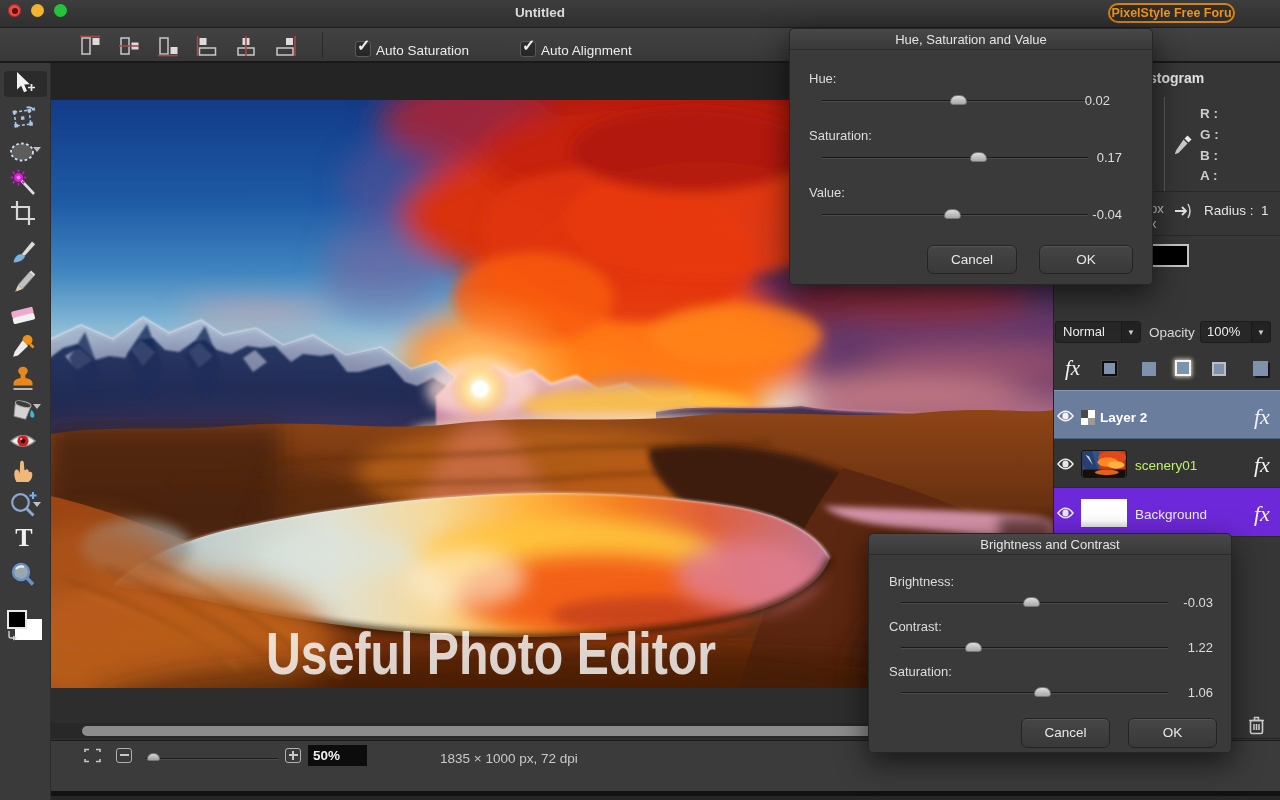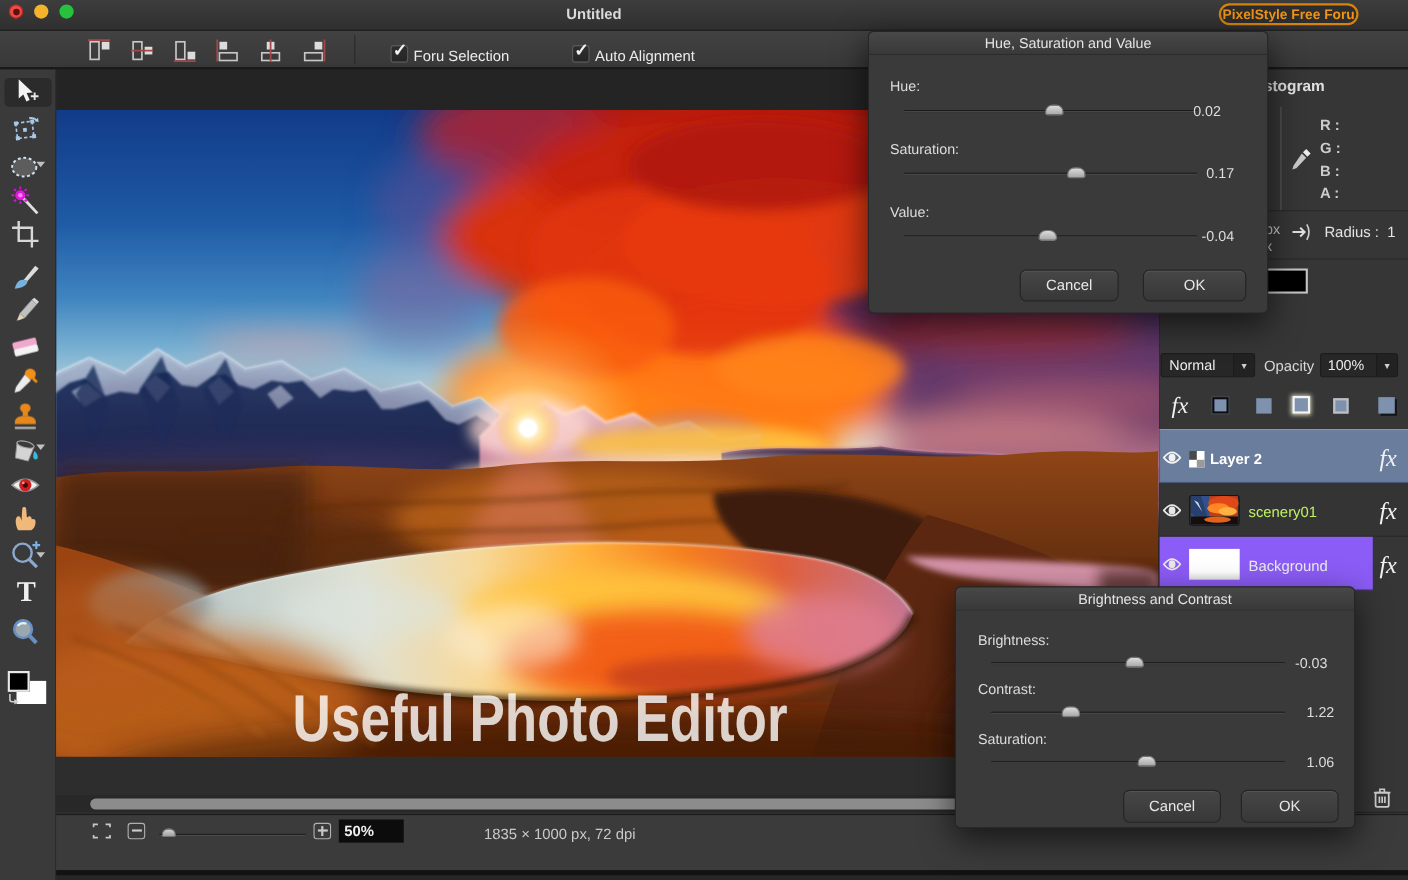--- a/index.html
+++ b/index.html
@@ -56,21 +56,21 @@
       <path d="M11 1 V21" stroke="#a34848" stroke-width="1.6"></path>
     </svg>
   <svg class="abs" style="left:275px;top:7px" width="22" height="22" viewBox="0 0 22 22">
       <rect x="11" y="3" width="7" height="7" fill="#dcdcdc"></rect>
       <rect x="2" y="13" width="16" height="7" fill="none" stroke="#c8c8c8" stroke-width="1.5"></rect>
       <path d="M20 1 V21" stroke="#a34848" stroke-width="1.6"></path>
     </svg>
 
   <div class="abs" style="left:355px;top:13px;width:16px;height:16px;background:linear-gradient(#2e2e2e,#262626);border:1px solid #595959;border-radius:3px"></div>
   <div class="abs" style="left:357px;top:8px;color:#f0f0f0;font-size:16px;font-weight:bold">✓</div>
-  <div class="abs lbl" style="left:376px;top:15px;color:#ececec;font-size:13.5px">Foru Selection</div>
+  <div class="abs lbl" style="left:376px;top:15px;color:#ececec;font-size:13.5px">Auto Saturation</div>
   <div class="abs" style="left:520px;top:13px;width:16px;height:16px;background:linear-gradient(#2e2e2e,#262626);border:1px solid #595959;border-radius:3px"></div>
   <div class="abs" style="left:522px;top:8px;color:#f0f0f0;font-size:16px;font-weight:bold">✓</div>
   <div class="abs lbl" style="left:541px;top:15px;color:#ececec;font-size:13.5px">Auto Alignment</div>
 </div>
 
 <div class="abs" id="leftcol" style="left:0;top:63px;width:51px;height:737px;background:#3a3a3a;border-right:1px solid #2c2c2c;z-index:4">
   <div class="abs" style="left:4px;top:8px;width:43px;height:26px;background:#2b2b2b;border-radius:4px"></div>
   <svg class="abs" style="left:7px;top:6px" width="30" height="30" viewBox="0 0 30 30">
     <path d="M10 3 L10 20.6 L14.2 16.8 L17 23.2 L20 21.9 L17.2 15.6 L22.8 15.2 Z" fill="#f2f2f2"></path>
     <path d="M21 18.5 h7 M24.5 15 v7" stroke="#e8e8e8" stroke-width="1.7"></path>
@@ -433,21 +433,21 @@
       <ellipse cx="27" cy="12" rx="11" ry="5" fill="#ff8824"></ellipse>
       <ellipse cx="36" cy="15" rx="9" ry="4" fill="#ffb240"></ellipse>
       <path d="M0 0 L10 0 L16 20 L6 22 L0 16 Z" fill="#27406e"></path>
       <path d="M3 4 L11 15 L7 6 Z" fill="#c8d4e8"></path>
       <rect y="20" width="46" height="8" fill="#180e08"></rect>
       <ellipse cx="26" cy="23" rx="13" ry="3" fill="#e06418"></ellipse>
     </svg>
     <div class="abs" style="left:81px;top:19px;color:#bef264;font-size:13.5px">scenery01</div>
     <div class="fx abs" style="left:200px;top:13px;font-size:22px">fx</div>
   </div>
-  <div class="abs" style="left:0;top:425px;width:194px;height:49px;background:#8b5cf6;border-bottom:1px solid #2a2a2a">
+  <div class="abs" style="left:0;top:425px;width:227px;height:49px;background:#6d28d9;border-bottom:1px solid #2a2a2a">
     <svg class="abs" style="left:3px;top:19px" width="17" height="12" viewBox="0 0 17 12">
         <path d="M1 6 Q8.5 -3.5 16 6 Q8.5 15.5 1 6 Z" fill="none" stroke="#e8e8e8" stroke-width="1.6"></path>
         <ellipse cx="8.5" cy="6" rx="3.1" ry="3.6" fill="#e8e8e8"></ellipse>
       </svg>
     <div class="abs" style="left:27px;top:11px;width:46px;height:28px;background:linear-gradient(#ffffff 75%,#e2e2e2)"></div>
     <div class="abs" style="left:81px;top:19px;color:#ececec;font-size:13.5px">Background</div>
     <div class="fx abs" style="left:200px;top:13px;font-size:22px">fx</div>
   </div>
 
   <div class="abs" style="left:0;top:675px;width:227px;height:1px;background:#252525"></div>
@@ -494,21 +494,21 @@
   <div class="thumb" style="left:154px;top:180px"></div>
   <div class="abs lbl" style="left:290px;top:178px;width:42px;text-align:right">-0.04</div>
   <div class="btn" style="left:137px;top:216px;width:90px;height:29px;line-height:27px">Cancel</div>
   <div class="btn" style="left:249px;top:216px;width:94px;height:29px;line-height:27px">OK</div>
 </div>
 <div class="dialog" id="bc" style="left:868px;top:533px;width:364px;height:220px">
   <div class="dtitle">Brightness and Contrast</div>
   <div class="abs lbl" style="left:20px;top:40px">Brightness:</div>
   <div class="track" style="left:32px;top:68px;width:267px"></div>
   <div class="thumb" style="left:154px;top:63px"></div>
-  <div class="abs lbl" style="left:302px;top:61px;width:42px;text-align:center">-0.03</div>
+  <div class="abs lbl" style="left:302px;top:61px;width:42px;text-align:right">-0.03</div>
   <div class="abs lbl" style="left:20px;top:85px">Contrast:</div>
   <div class="track" style="left:32px;top:113px;width:267px"></div>
   <div class="thumb" style="left:96px;top:108px"></div>
   <div class="abs lbl" style="left:308px;top:106px;width:36px;text-align:right">1.22</div>
   <div class="abs lbl" style="left:20px;top:130px">Saturation:</div>
   <div class="track" style="left:32px;top:158px;width:267px"></div>
   <div class="thumb" style="left:165px;top:153px"></div>
   <div class="abs lbl" style="left:308px;top:151px;width:36px;text-align:right">1.06</div>
   <div class="btn" style="left:152px;top:184px;width:89px;height:30px;line-height:28px">Cancel</div>
   <div class="btn" style="left:259px;top:184px;width:89px;height:30px;line-height:28px">OK</div>

